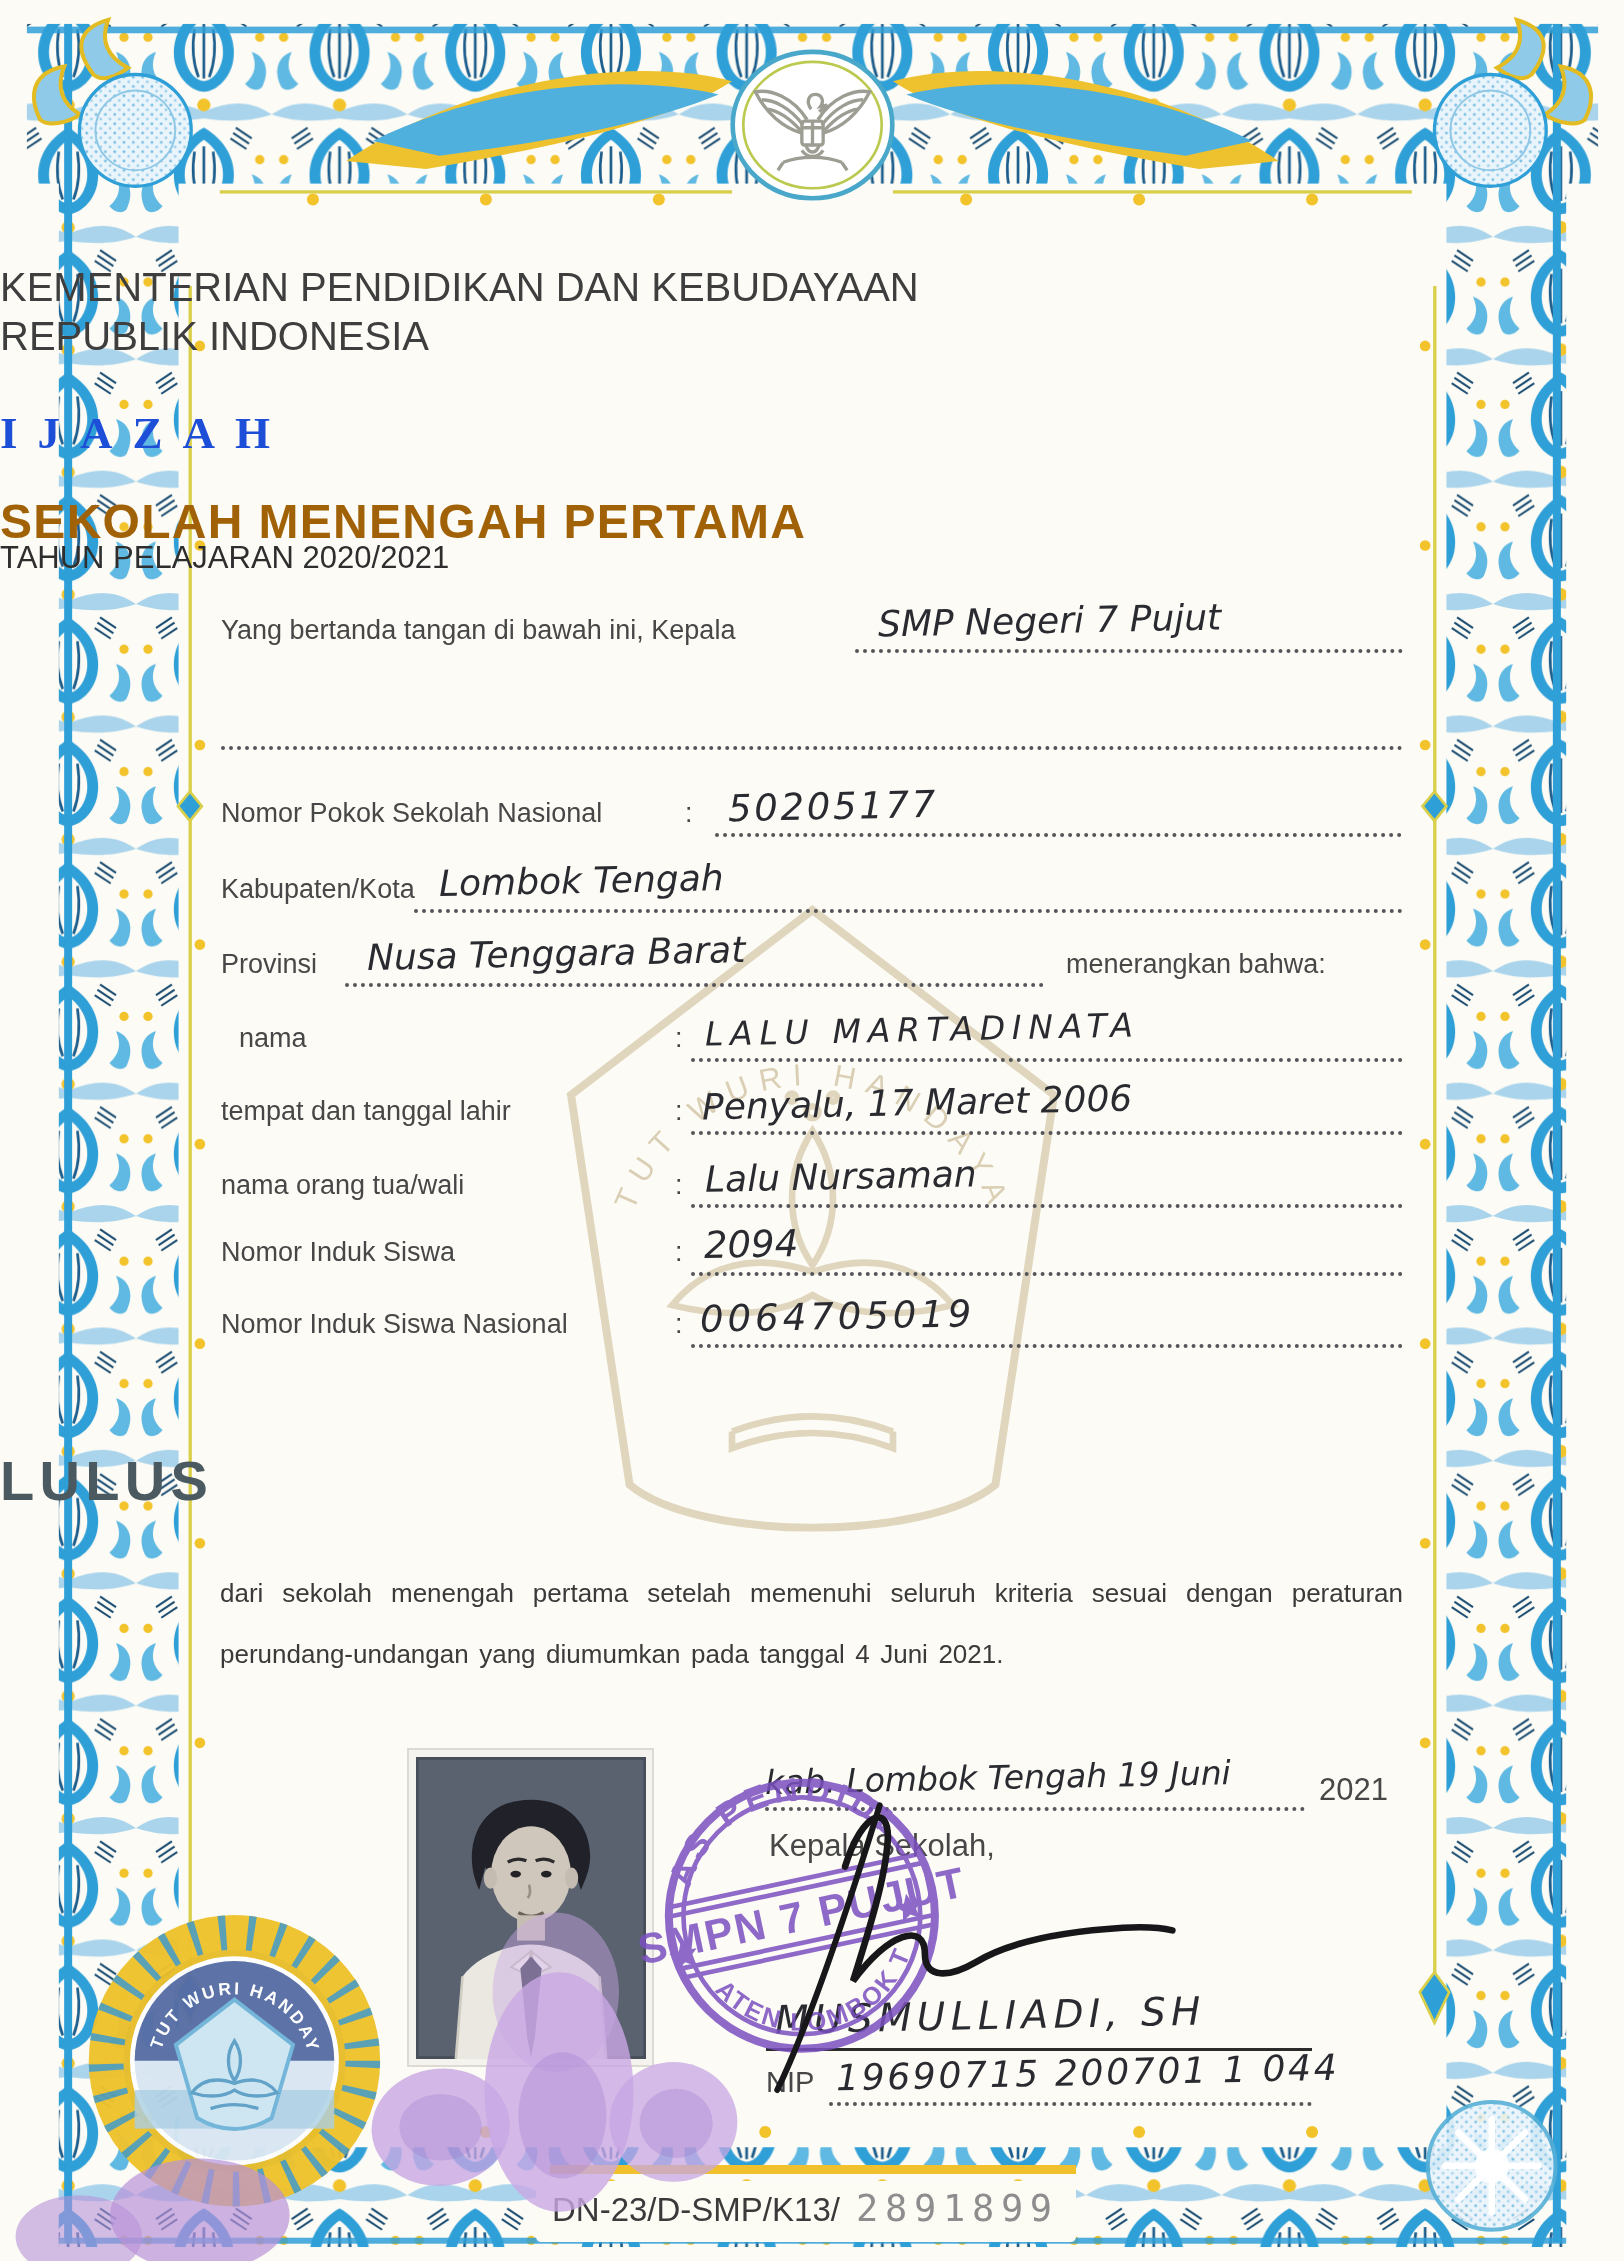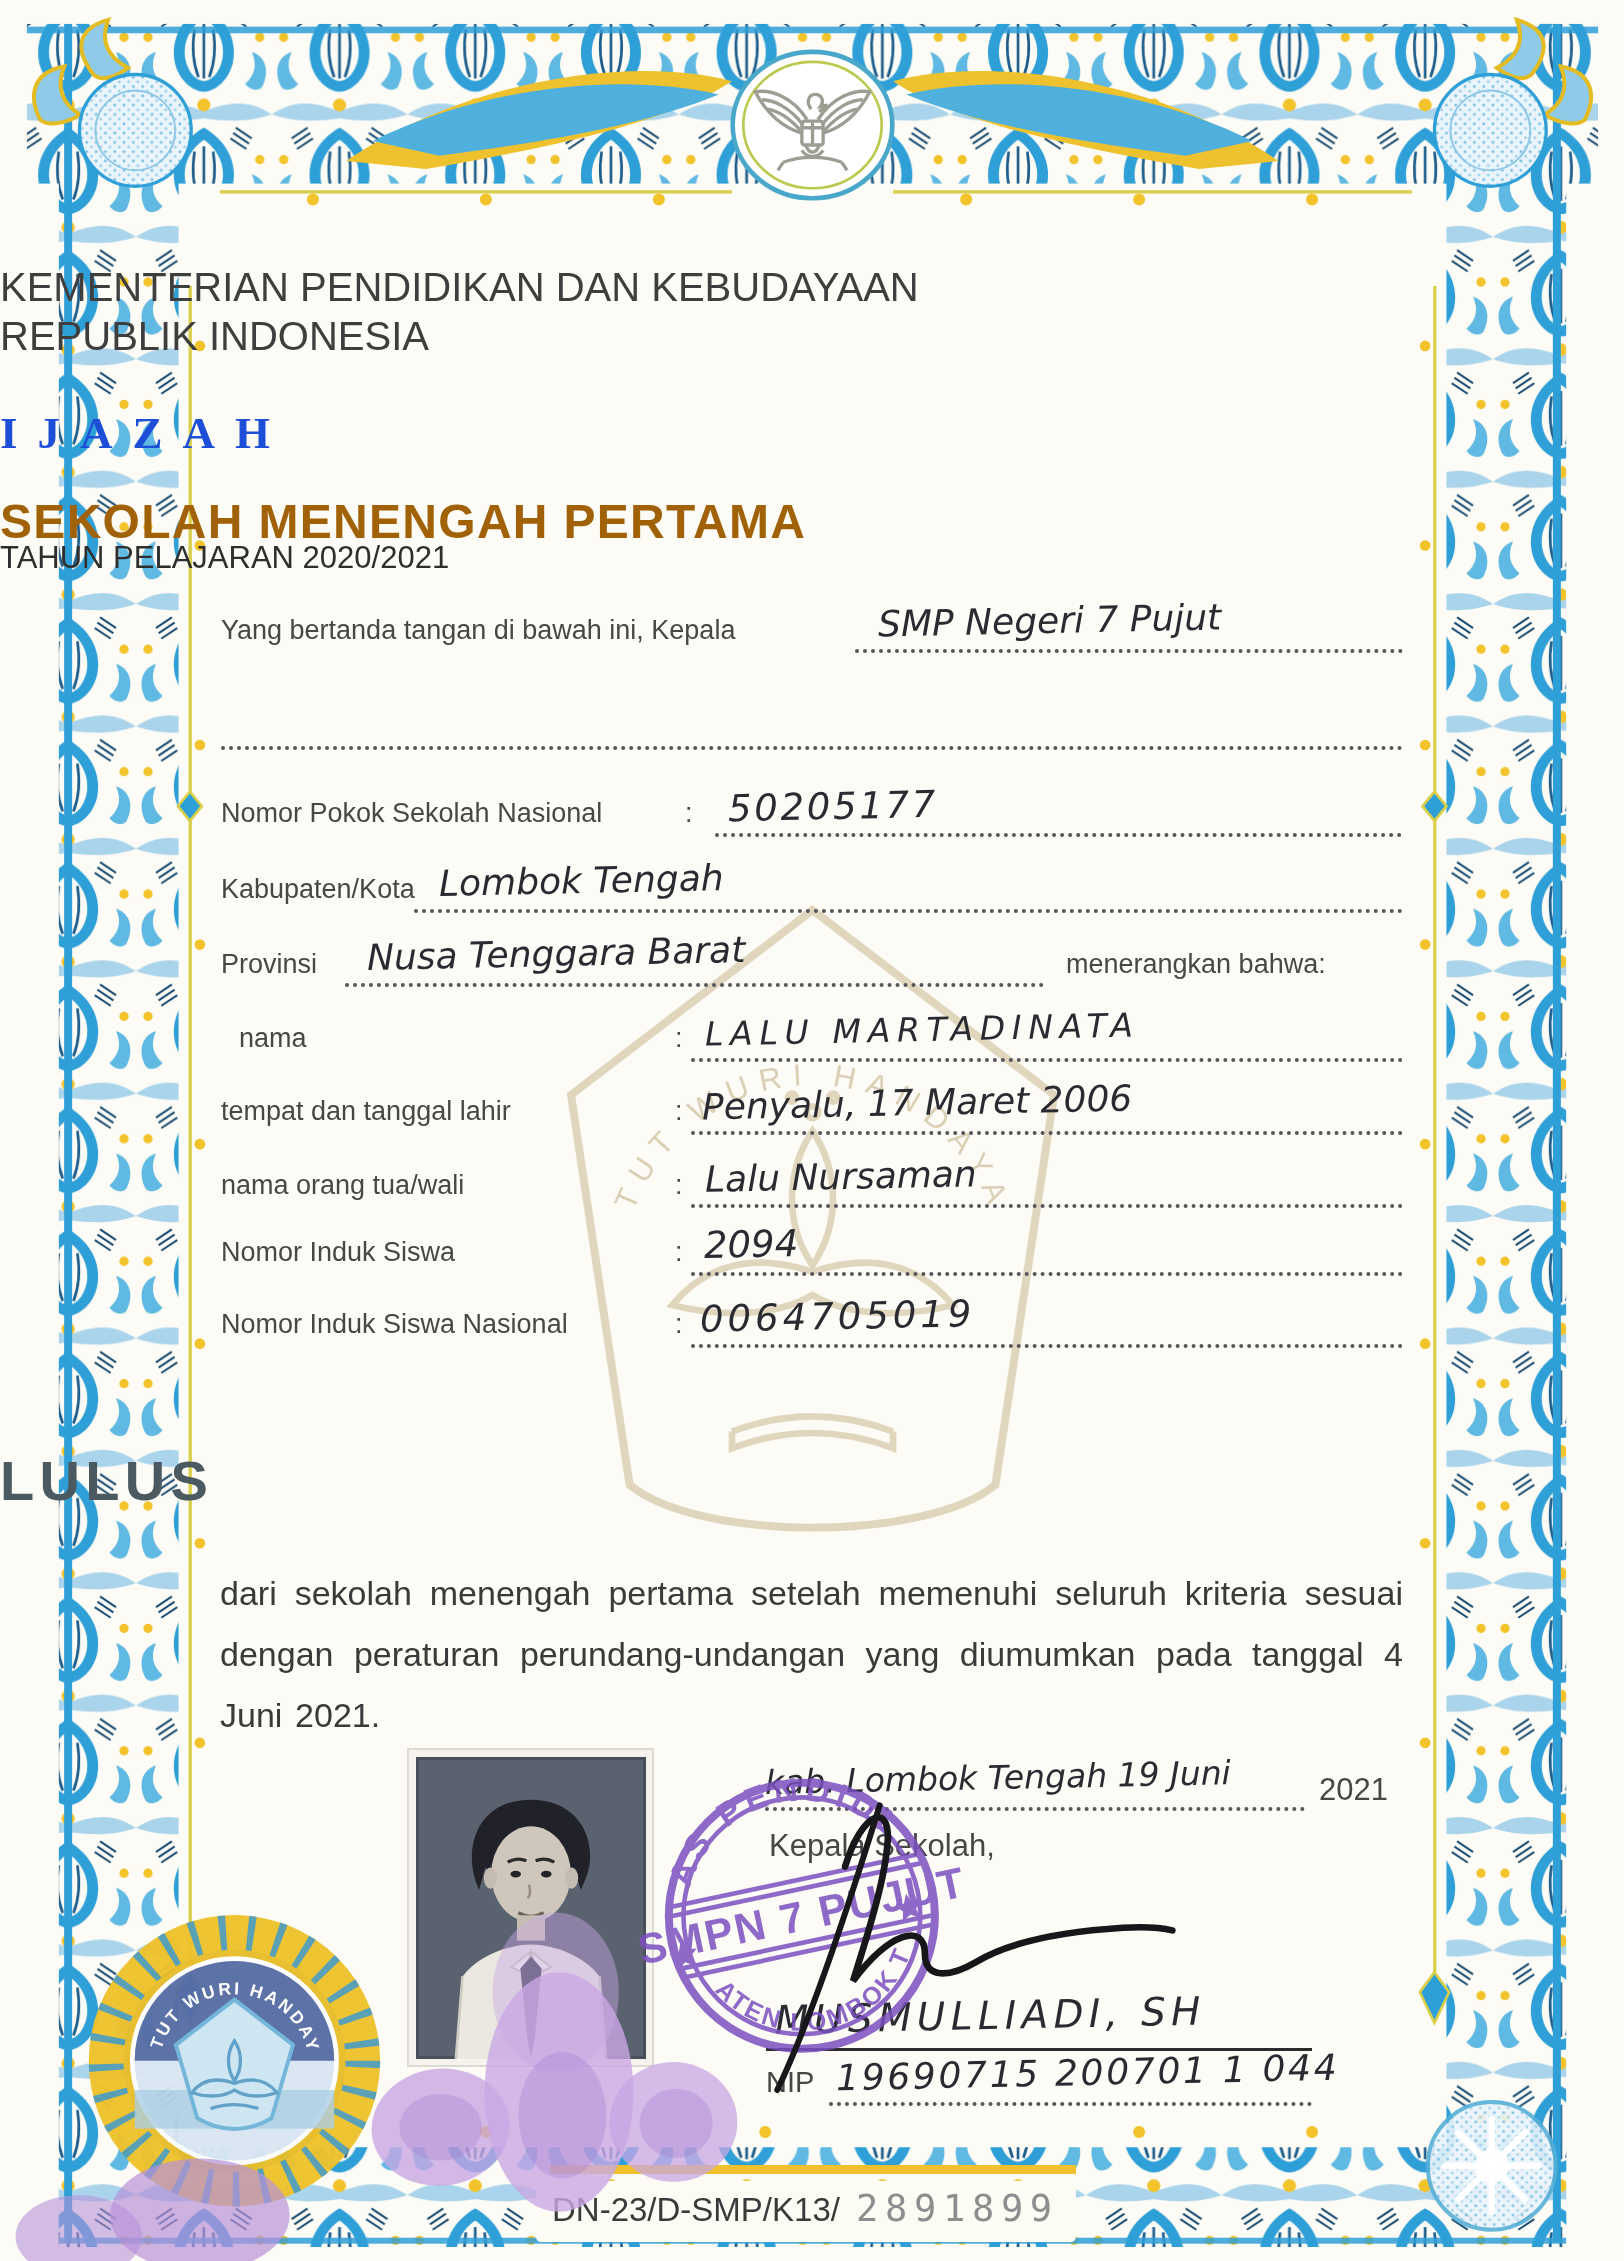--- a/index.html
+++ b/index.html
@@ -232,21 +232,21 @@
   <div class="abs lbl z2" style="left:675px;top:1237px;">:</div>
   <div class="abs dotline z2" style="left:691px;top:1272px;width:712px;"></div>
   <div class="abs hand z2" style="left:704px;top:1223px;font-size:37px;">2094</div>
 
   <div class="abs lbl z2" style="left:221px;top:1309px;">Nomor Induk Siswa Nasional</div>
   <div class="abs lbl z2" style="left:675px;top:1309px;">:</div>
   <div class="abs dotline z2" style="left:691px;top:1344px;width:712px;"></div>
   <div class="abs hand z2" style="left:700px;top:1295px;font-size:37px;letter-spacing:4px;">0064705019</div>
 
   <div class="abs center z2" style="top:1448px;font-size:56px;font-weight:bold;letter-spacing:5.3px;color:#4b5a61;">LULUS</div>
-  <div class="abs z2" style="left:220px;top:1563px;width:1183px;font-size:34px;line-height:61px;color:#3a3a3a;text-align:justify;word-spacing:3.3px;">dari sekolah menengah pertama setelah memenuhi seluruh kriteria sesuai dengan peraturan perundang-undangan yang diumumkan pada tanggal 4 Juni 2021.</div>
+  <div class="abs z2" style="left:220px;top:1563px;width:1183px;font-size:26px;line-height:61px;color:#3a3a3a;text-align:justify;word-spacing:3.3px;">dari sekolah menengah pertama setelah memenuhi seluruh kriteria sesuai dengan peraturan perundang-undangan yang diumumkan pada tanggal 4 Juni 2021.</div>
 
   <div class="abs z2" style="left:407px;top:1748px;width:247px;height:319px;background:#f4f3ee;border:2px solid #dcdad2;box-sizing:border-box;padding:6.7px;">
     <svg width="230" height="302" viewBox="0 0 346 454">
       <rect width="346" height="454" fill="#5a6270"></rect>
       <rect width="346" height="454" fill="none" stroke="#474e5a" stroke-width="8"></rect>
       <path d="M173 64 C113 64 84 104 84 152 C84 172 90 188 95 200 L104 166 C128 192 218 194 238 168 L248 200 C254 186 262 170 262 150 C262 102 230 64 173 64 Z" fill="#212229"></path>
       <ellipse cx="173" cy="176" rx="60" ry="72" fill="#cfc7bc"></ellipse>
       <ellipse cx="112" cy="182" rx="10" ry="16" fill="#c4bcb1"></ellipse>
       <ellipse cx="234" cy="182" rx="10" ry="16" fill="#c4bcb1"></ellipse>
       <path d="M138 158 q14 -8 28 -2 M180 156 q14 -6 28 2" stroke="#2b2b2e" stroke-width="5" fill="none"></path>

